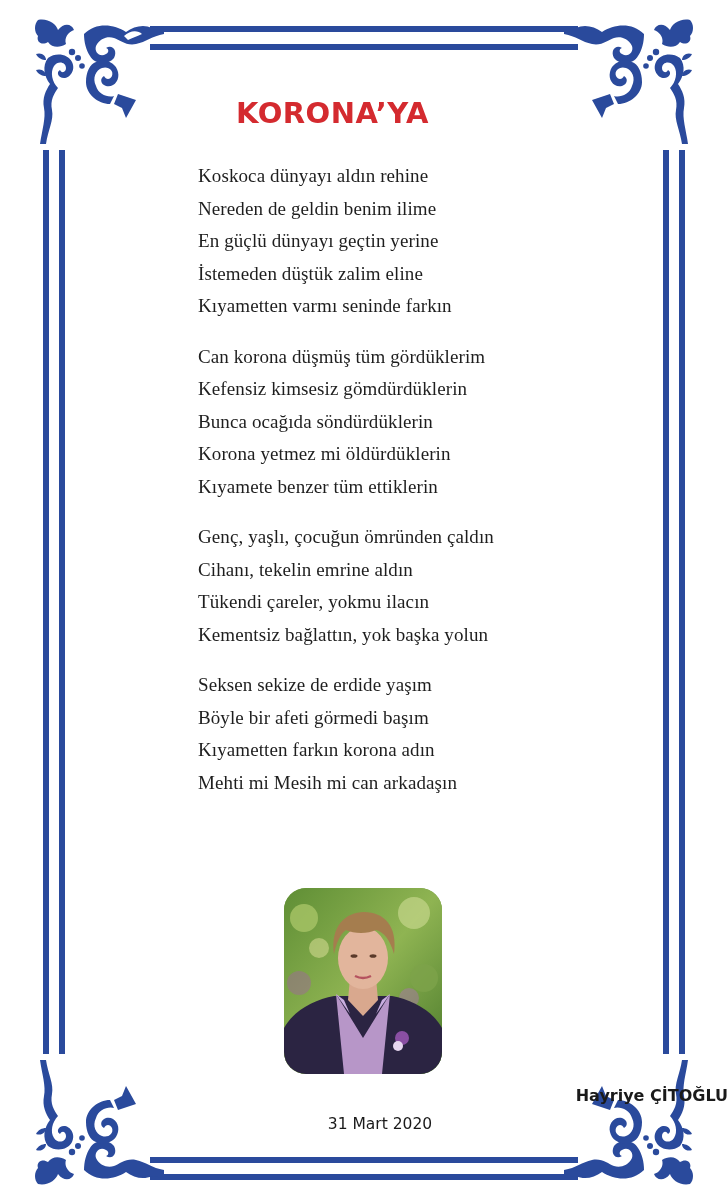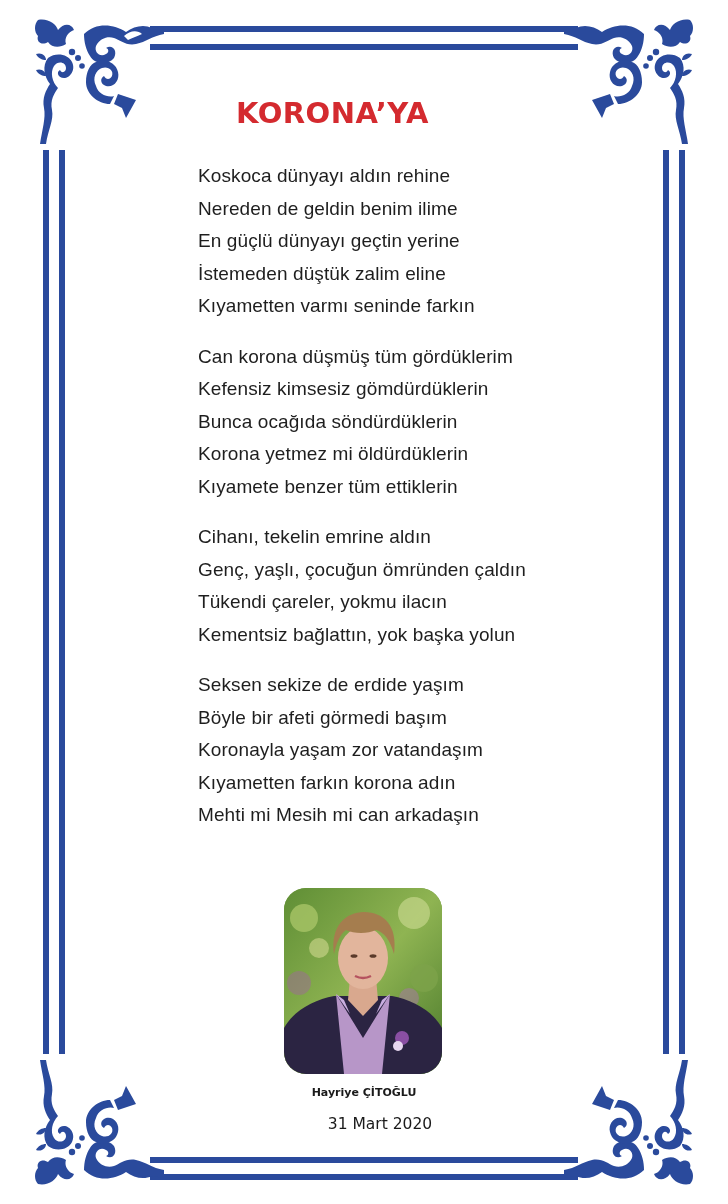--- a/index.html
+++ b/index.html
@@ -56,21 +56,21 @@
     .poem {
       position: absolute;
       top: 160px;
       left: 198px;
       width: 420px;
     }
     .stanza {
       margin: 0 0 18px 0;
     }
     .verse {
-      font-family: Liberation Sans, sans-serif;
+      font-family: Liberation Serif, serif;
       font-size: 19px;
       line-height: 32.5px;
       color: #1e1e1e;
       white-space: nowrap;
       letter-spacing: 0.1px;
     }
 
     .photo {
       position: absolute;
       left: 284px;
@@ -81,24 +81,24 @@
       overflow: hidden;
       background: #6f9a3e;
     }
     .photo svg { width: 100%; height: 100%; display: block; }
 
     .author-name {
       position: absolute;
       top: 1086px;
       left: 0;
       width: 728px;
-      text-align: center;
+      text-align: right;
       font-family: "DejaVu Sans", sans-serif;
       font-weight: bold;
-      font-size: 11px;
+      font-size: 16px;
       color: #1a1a1a;
     }
     .author-date {
       position: absolute;
       top: 1115px;
       left: 16px;
       width: 728px;
       text-align: center;
       font-family: "DejaVu Sans", sans-serif;
       font-size: 15.5px;
@@ -200,29 +200,28 @@
     <div class="verse">Kıyametten varmı seninde farkın</div>
   </div>
   <div class="stanza">
     <div class="verse">Can korona düşmüş tüm gördüklerim</div>
     <div class="verse">Kefensiz kimsesiz gömdürdüklerin</div>
     <div class="verse">Bunca ocağıda söndürdüklerin</div>
     <div class="verse">Korona yetmez mi öldürdüklerin</div>
     <div class="verse">Kıyamete benzer tüm ettiklerin</div>
   </div>
   <div class="stanza">
+    <div class="verse">Genç, yaşlı, çocuğun ömründen çaldın</div>
     <div class="verse">Cihanı, tekelin emrine aldın</div>
-    <div class="verse">Genç, yaşlı, çocuğun ömründen çaldın</div>
     <div class="verse">Tükendi çareler, yokmu ilacın</div>
     <div class="verse">Kementsiz bağlattın, yok başka yolun</div>
   </div>
   <div class="stanza">
     <div class="verse">Seksen sekize de erdide yaşım</div>
     <div class="verse">Böyle bir afeti görmedi başım</div>
-    <div class="verse">Koronayla yaşam zor vatandaşım</div>
     <div class="verse">Kıyametten farkın korona adın</div>
     <div class="verse">Mehti mi Mesih mi can arkadaşın</div>
   </div>
 </div>
 
 <div class="photo">
   <svg viewBox="0 0 158 186">
     <defs>
       <linearGradient id="bg" x1="0" y1="0" x2="1" y2="1">
         <stop offset="0" stop-color="#5f8e35"></stop>

